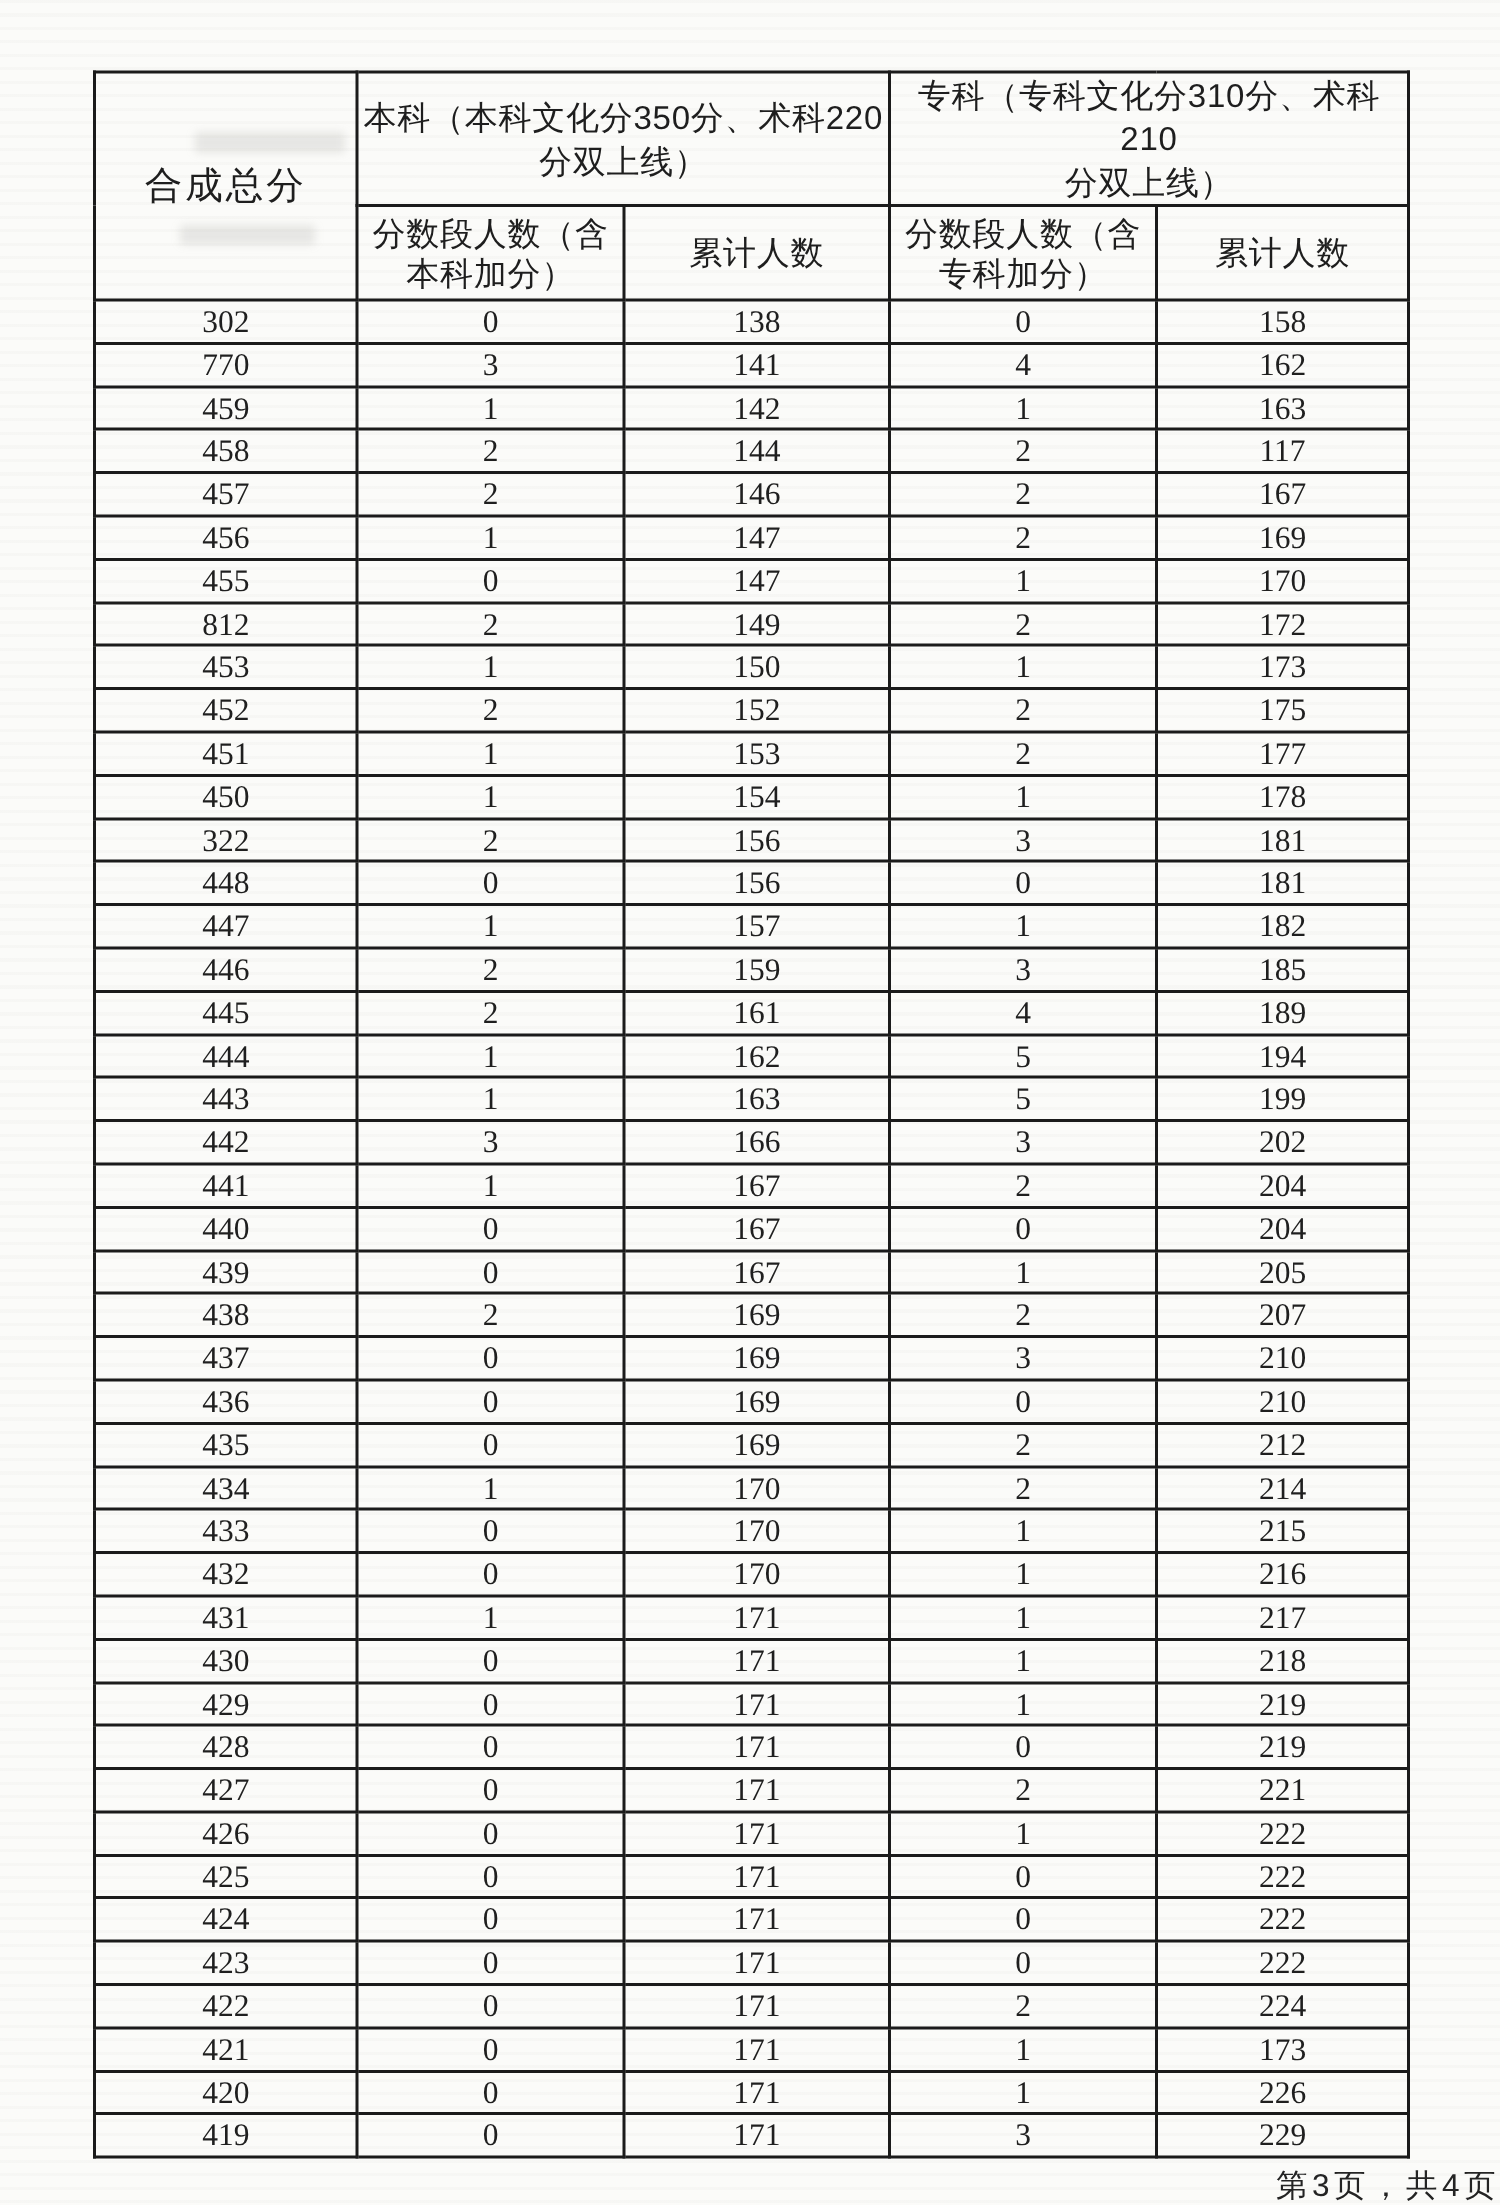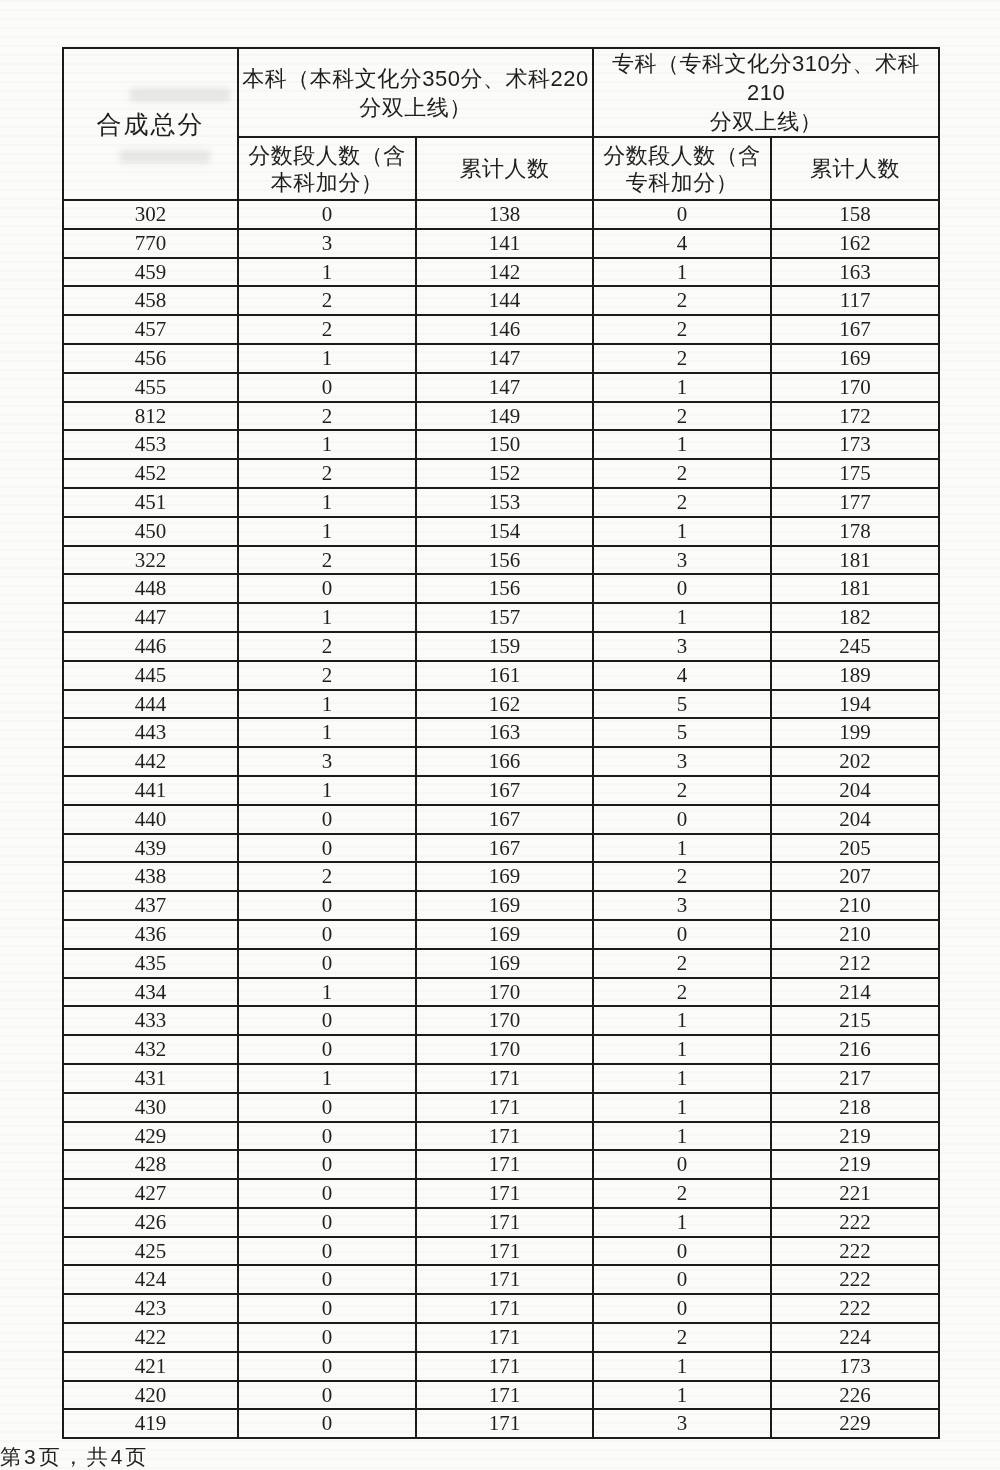--- a/index.html
+++ b/index.html
@@ -73,21 +73,21 @@
     border-radius: 2px;
     pointer-events: none;
   }
   .bleed-1 { left: 130px; top: 88px;  width: 100px; height: 14px; }
   .bleed-2 { left: 120px; top: 150px; width: 90px;  height: 13px; }
   .footer {
     position: absolute;
     top: 1443px;
     left: 0;
     right: 0;
-    text-align: left;
+    text-align: right;
     font-size: 21px;
     letter-spacing: 3px;
     color: #242424;
   }
 </style>
 </head>
 <body>
 
 <div class="page">
 
@@ -221,21 +221,21 @@
           <td>1</td>
           <td>157</td>
           <td>1</td>
           <td>182</td>
         </tr>
         <tr>
           <td>446</td>
           <td>2</td>
           <td>159</td>
           <td>3</td>
-          <td>245</td>
+          <td>185</td>
         </tr>
         <tr>
           <td>445</td>
           <td>2</td>
           <td>161</td>
           <td>4</td>
           <td>189</td>
         </tr>
         <tr>
           <td>444</td>

